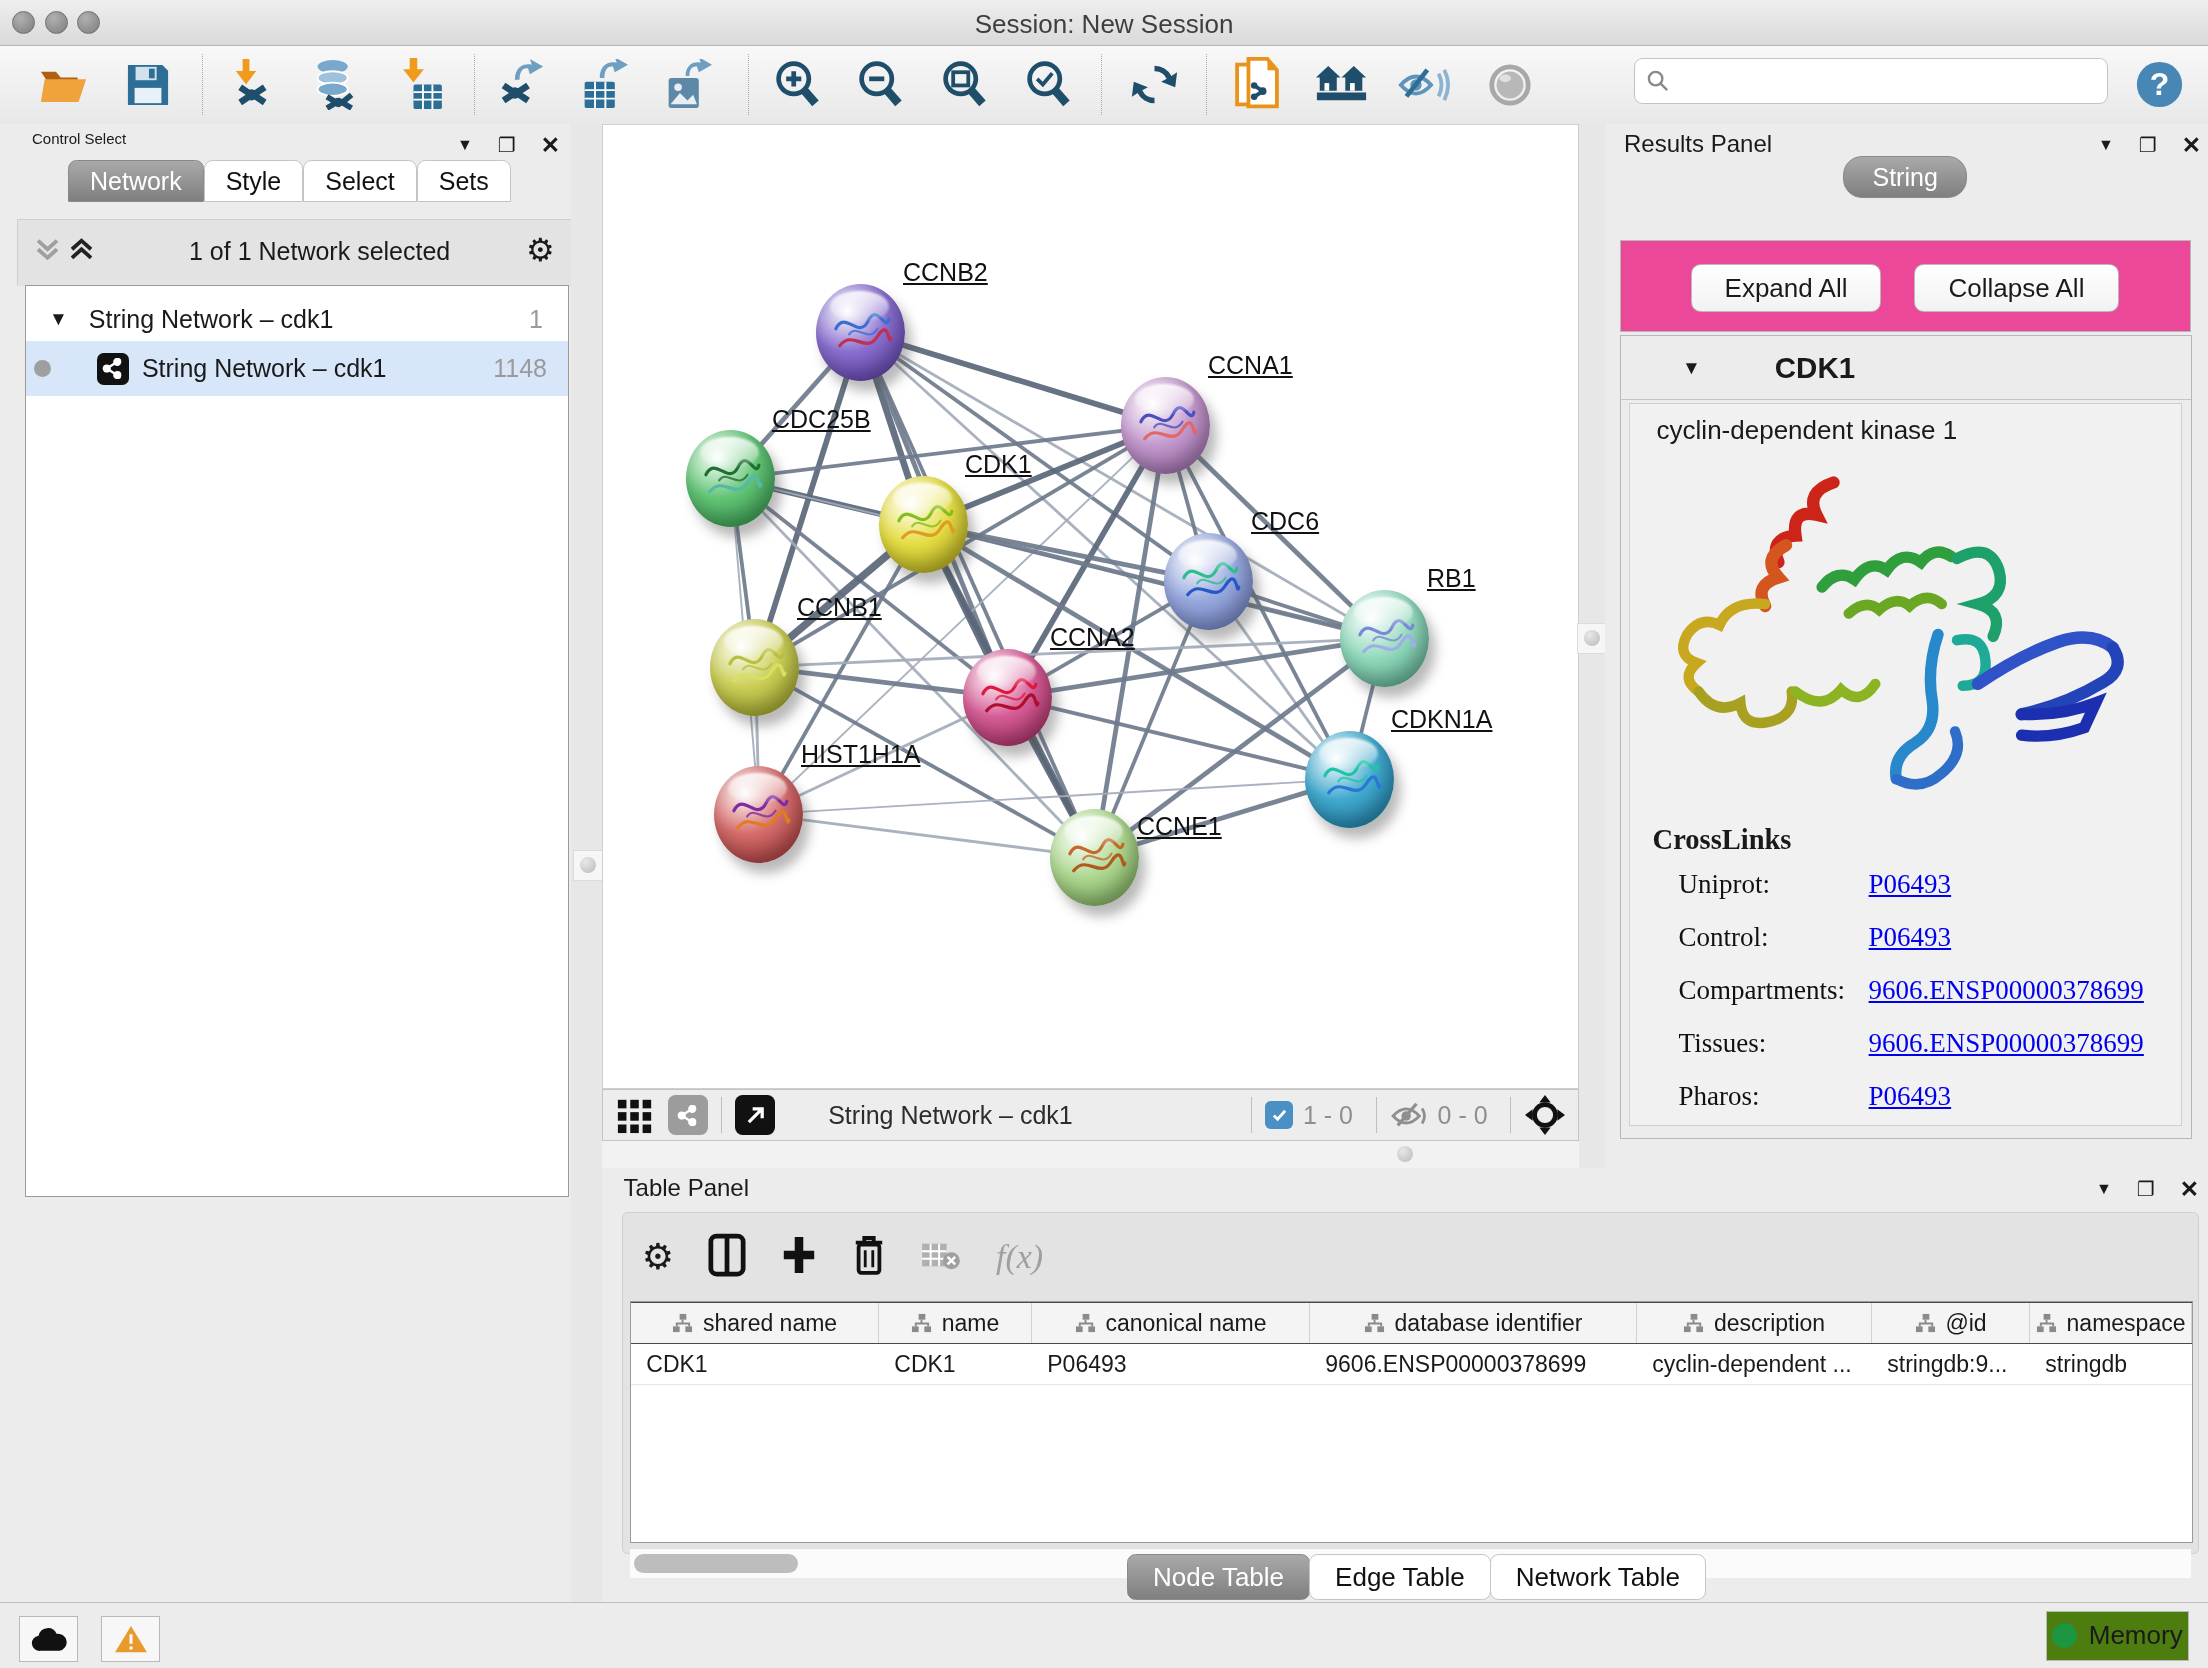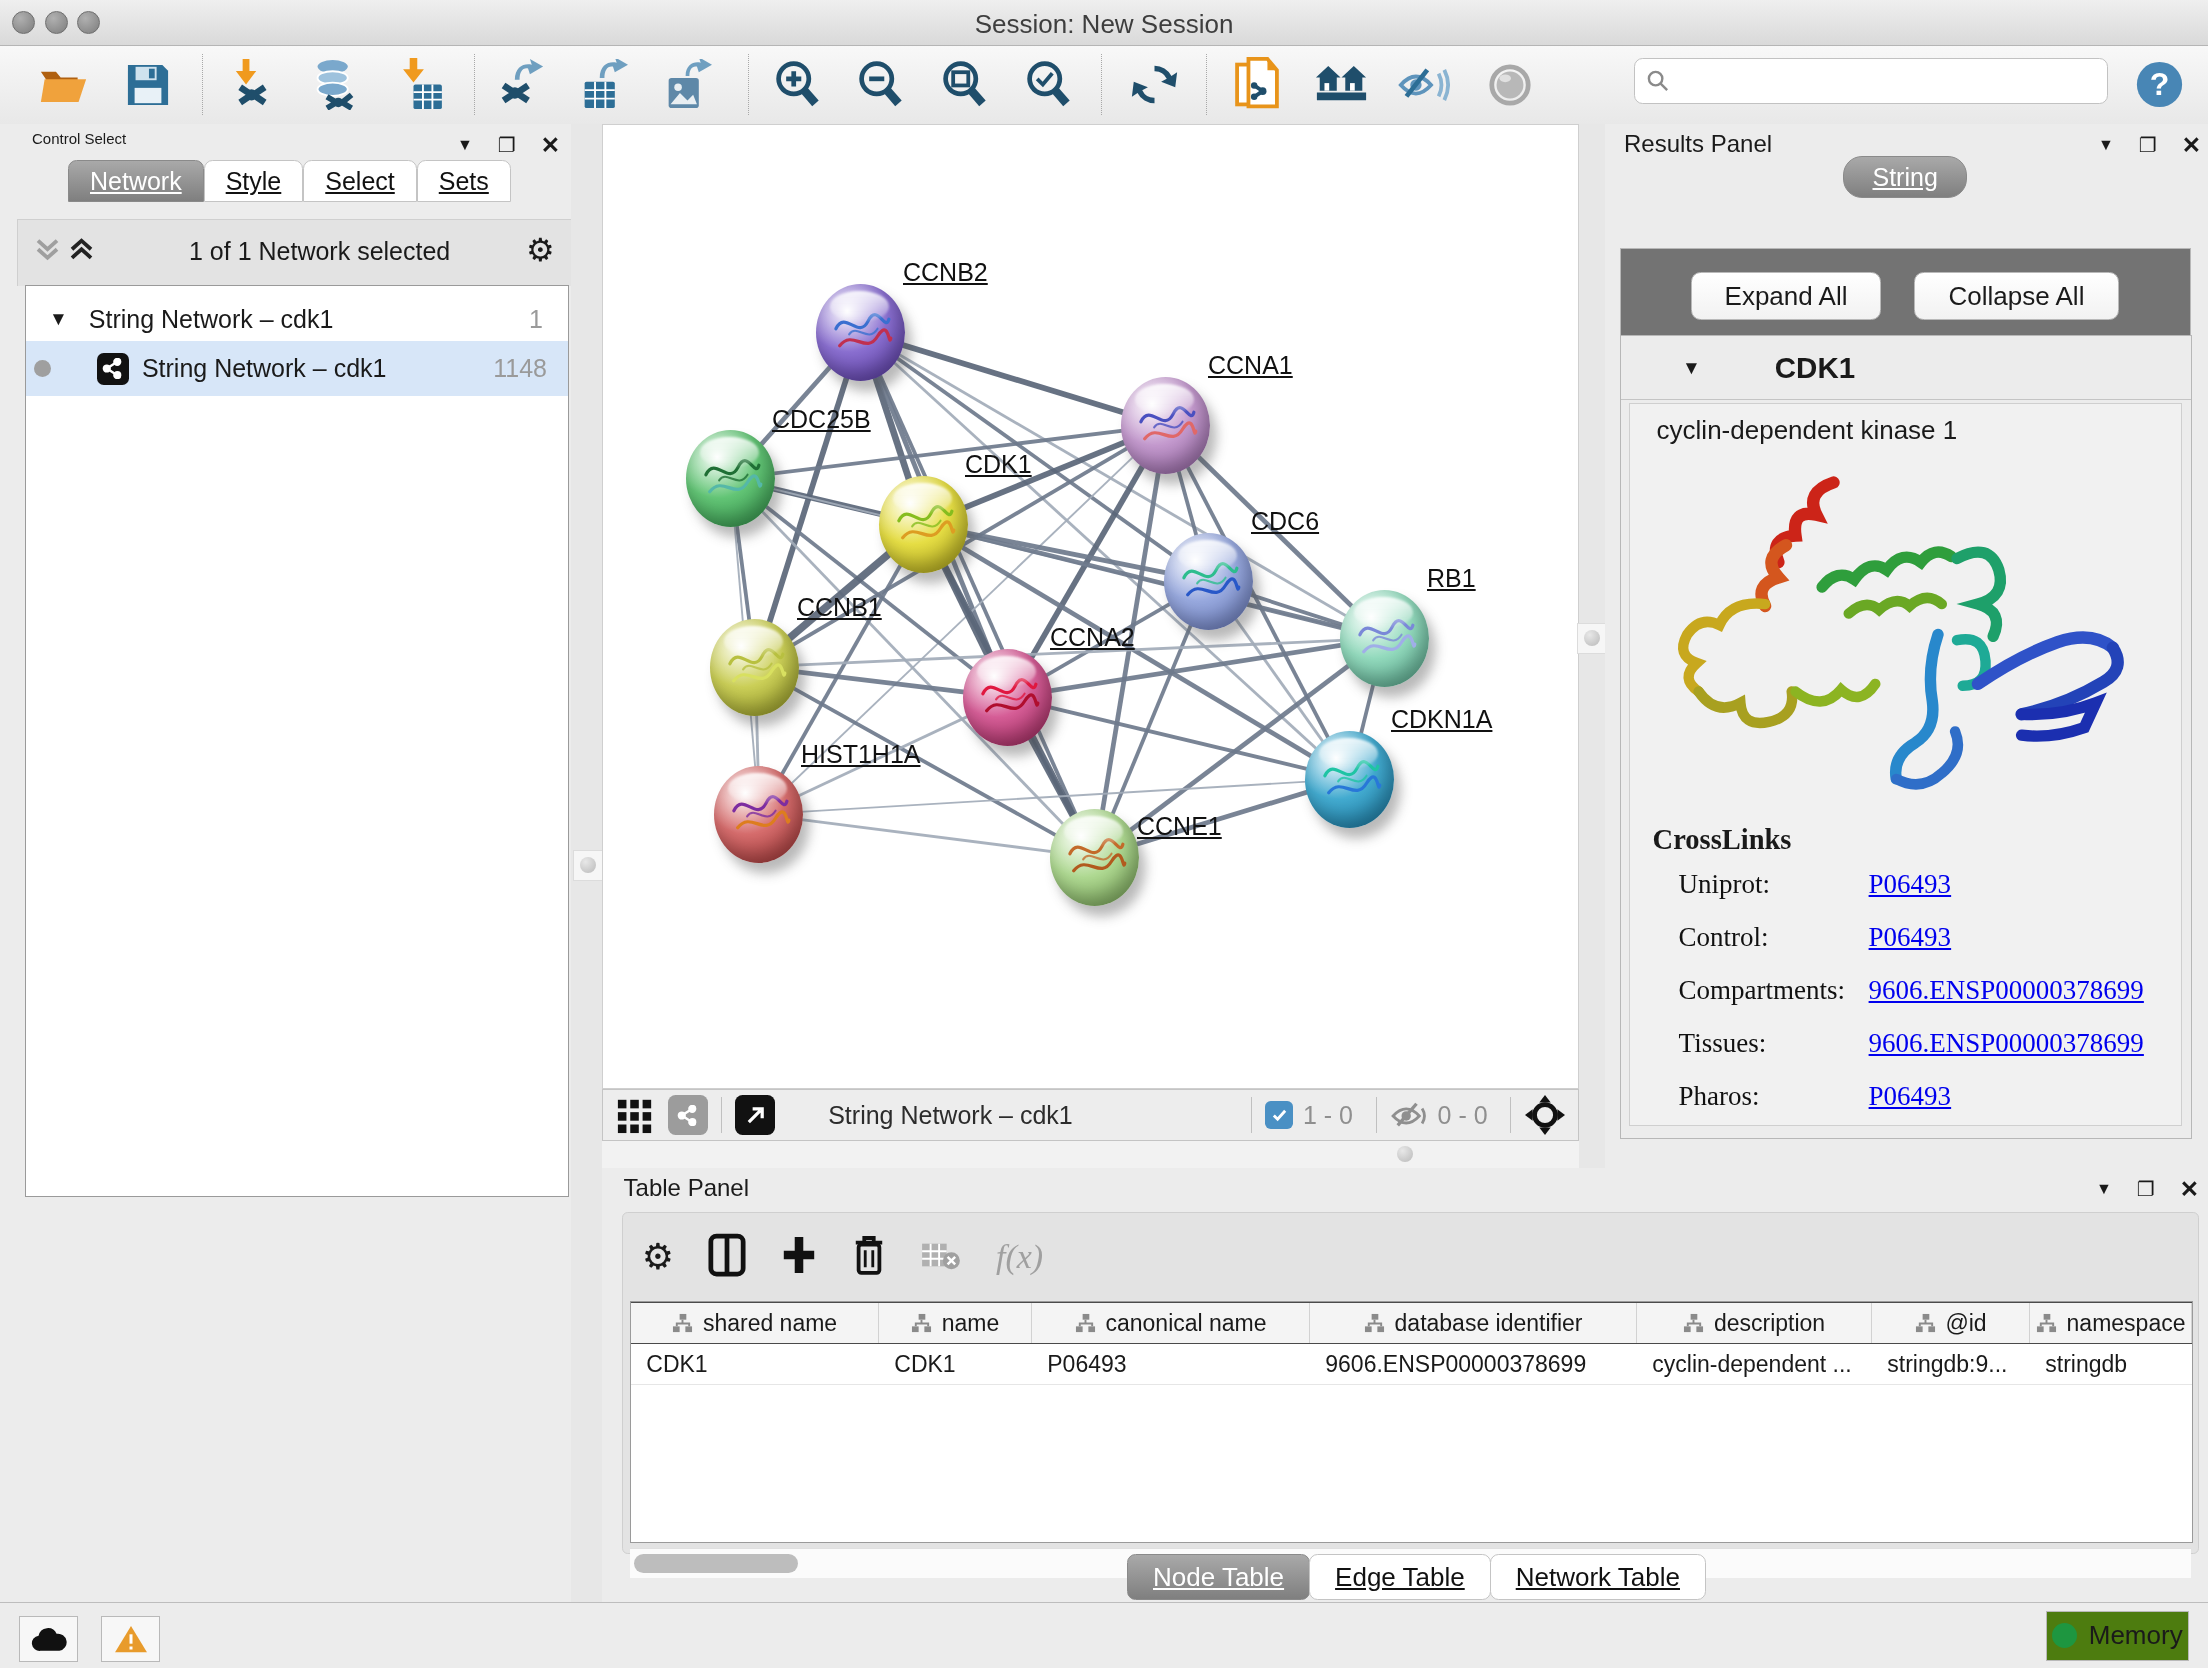--- a/index.html
+++ b/index.html
@@ -14,21 +14,21 @@
   #win-title{position:absolute;left:0;right:0;top:8.6px;text-align:center;font-size:26px;color:#3e3e3e;}
   
   #toolbar{left:0;top:46px;width:2208px;height:78px;
     background:linear-gradient(#f8f8f8,#e8e8e8);border-bottom:1px solid #bdbdbd;}
   .tbtn{position:absolute;top:11.4px;width:55px;height:55px;display:flex;align-items:center;justify-content:center;}
   .tsep{position:absolute;top:7.6px;height:61px;border-left:1.9px dotted #a8a8a8;}
   #search-box{position:absolute;left:1634px;top:12.4px;width:474px;height:46px;background:#fff;
     border:1.9px solid #c2c2c2;border-radius:8.6px;display:flex;align-items:center;padding-left:11.4px;box-sizing:border-box;}
   #search-box input{border:none;outline:none;font-size:23px;width:399px;background:transparent;}
   .tab{display:inline-block;box-sizing:border-box;text-align:center;font-size:25px;padding:5.7px 21px;
-    background:#fff;border:1px solid #c4c4c4;border-radius:8.6px 8.6px 0 0;color:#111;text-decoration:underline;}
+    background:#fff;border:1px solid #c4c4c4;border-radius:8.6px 8.6px 0 0;color:#111;}
   .tab.sel{background:linear-gradient(#a9a9a9,#7f7f7f);color:#fff;border-color:#8a8a8a;}
   
   #control-panel{left:0;top:124px;width:571px;height:1478px;background:#ececec;}
   #cp-listbox{position:absolute;left:25px;top:161px;width:544px;height:912px;background:#fff;
     border:1.9px solid #9a9a9a;box-sizing:border-box;}
   #cp-graybar{position:absolute;left:17px;top:95px;width:557px;height:66px;background:#e3e3e3;
     border:1px solid #cfcfcf;border-bottom:none;}
   .treerow{position:absolute;left:0;width:100%;height:55px;display:flex;align-items:center;font-size:25px;}
   .share-badge{width:32px;height:32px;border-radius:6.7px;background:#111;display:inline-flex;
     align-items:center;justify-content:center;margin-right:13.3px;}
@@ -45,21 +45,21 @@
   .blk-btn{width:40px;height:40px;border-radius:7.6px;background:#111;display:flex;align-items:center;justify-content:center;}
   .gry-btn{width:40px;height:40px;border-radius:7.6px;background:#9c9c9c;display:flex;align-items:center;justify-content:center;}
   #cb-title{font-size:25px;color:#2c2c2c;margin-left:53px;flex:1;}
   .cb-count{font-size:25px;color:#8f8f8f;margin:0 9.5px;}
   .splitter-dot{position:absolute;width:28.5px;height:28.5px;background:#f6f6f6;border:1px solid #dcdcdc;
     display:flex;align-items:center;justify-content:center;}
   .splitter-dot i{width:16px;height:16px;border-radius:50%;
     background:radial-gradient(circle at 35% 30%,#e8e8e8,#b9b9b9);display:block;}
   
   #results-panel{left:1605px;top:124px;width:603px;height:1044px;background:#ececec;}
-  #rp-btnbox{position:absolute;left:15px;top:124px;width:571px;height:92px;background:#737373;
+  #rp-btnbox{position:absolute;left:15px;top:116px;width:571px;height:92px;background:#ec4899;
     border:1.9px solid #b7b7b7;box-sizing:border-box;}
   .rp-btn{position:absolute;top:23px;height:48px;background:linear-gradient(#ffffff,#f2f2f2);
     border:1px solid #b9b9b9;border-radius:9.5px;font-size:26px;display:flex;align-items:center;
     justify-content:center;box-sizing:border-box;}
   #rp-contentbox{position:absolute;left:15px;top:211px;width:572px;height:804px;background:#ececec;
     border:1.9px solid #b7b7b7;box-sizing:border-box;}
   #rp-secheader{position:absolute;left:0;top:0;width:100%;height:63px;border-bottom:1px solid #c4c4c4;
     display:flex;align-items:center;}
   #rp-inner{position:absolute;left:7.6px;top:67px;width:553px;height:723px;background:#f1f1f1;
     border:1px solid #cfcfcf;box-sizing:border-box;}

